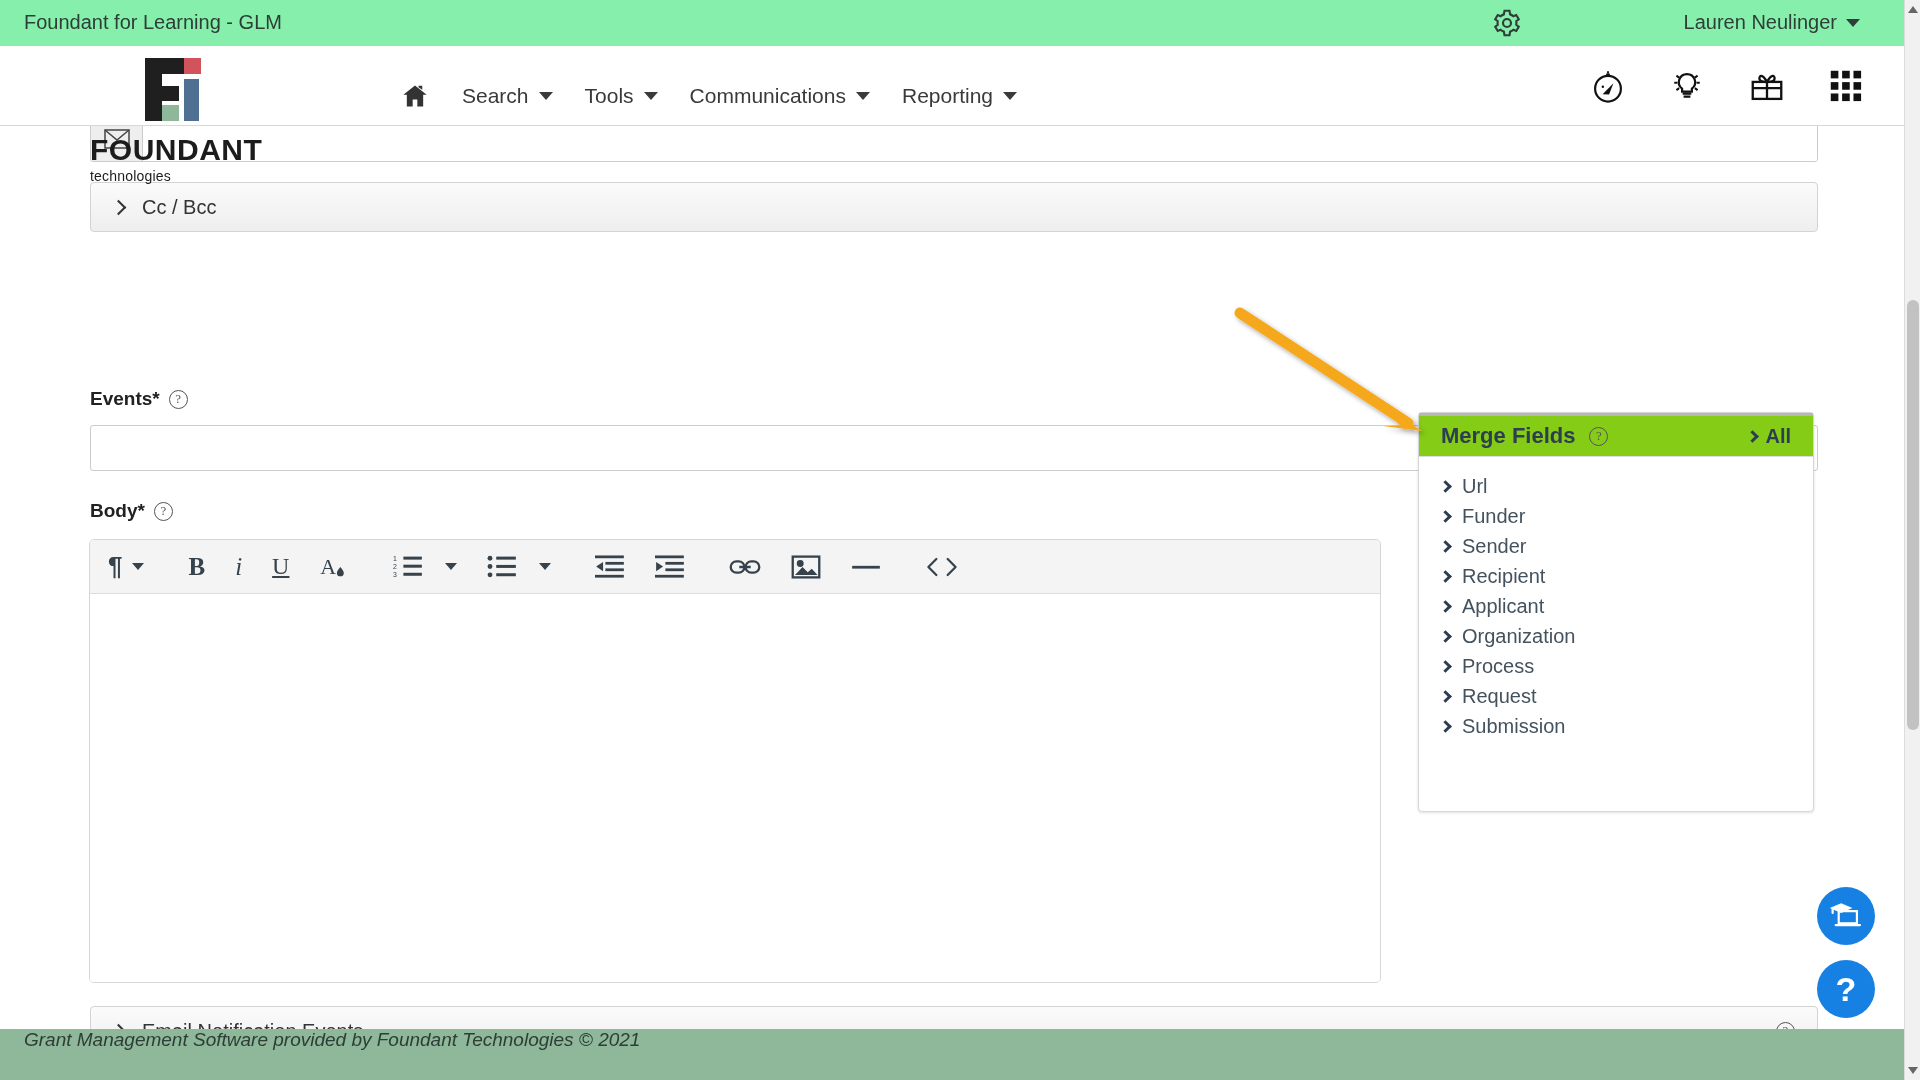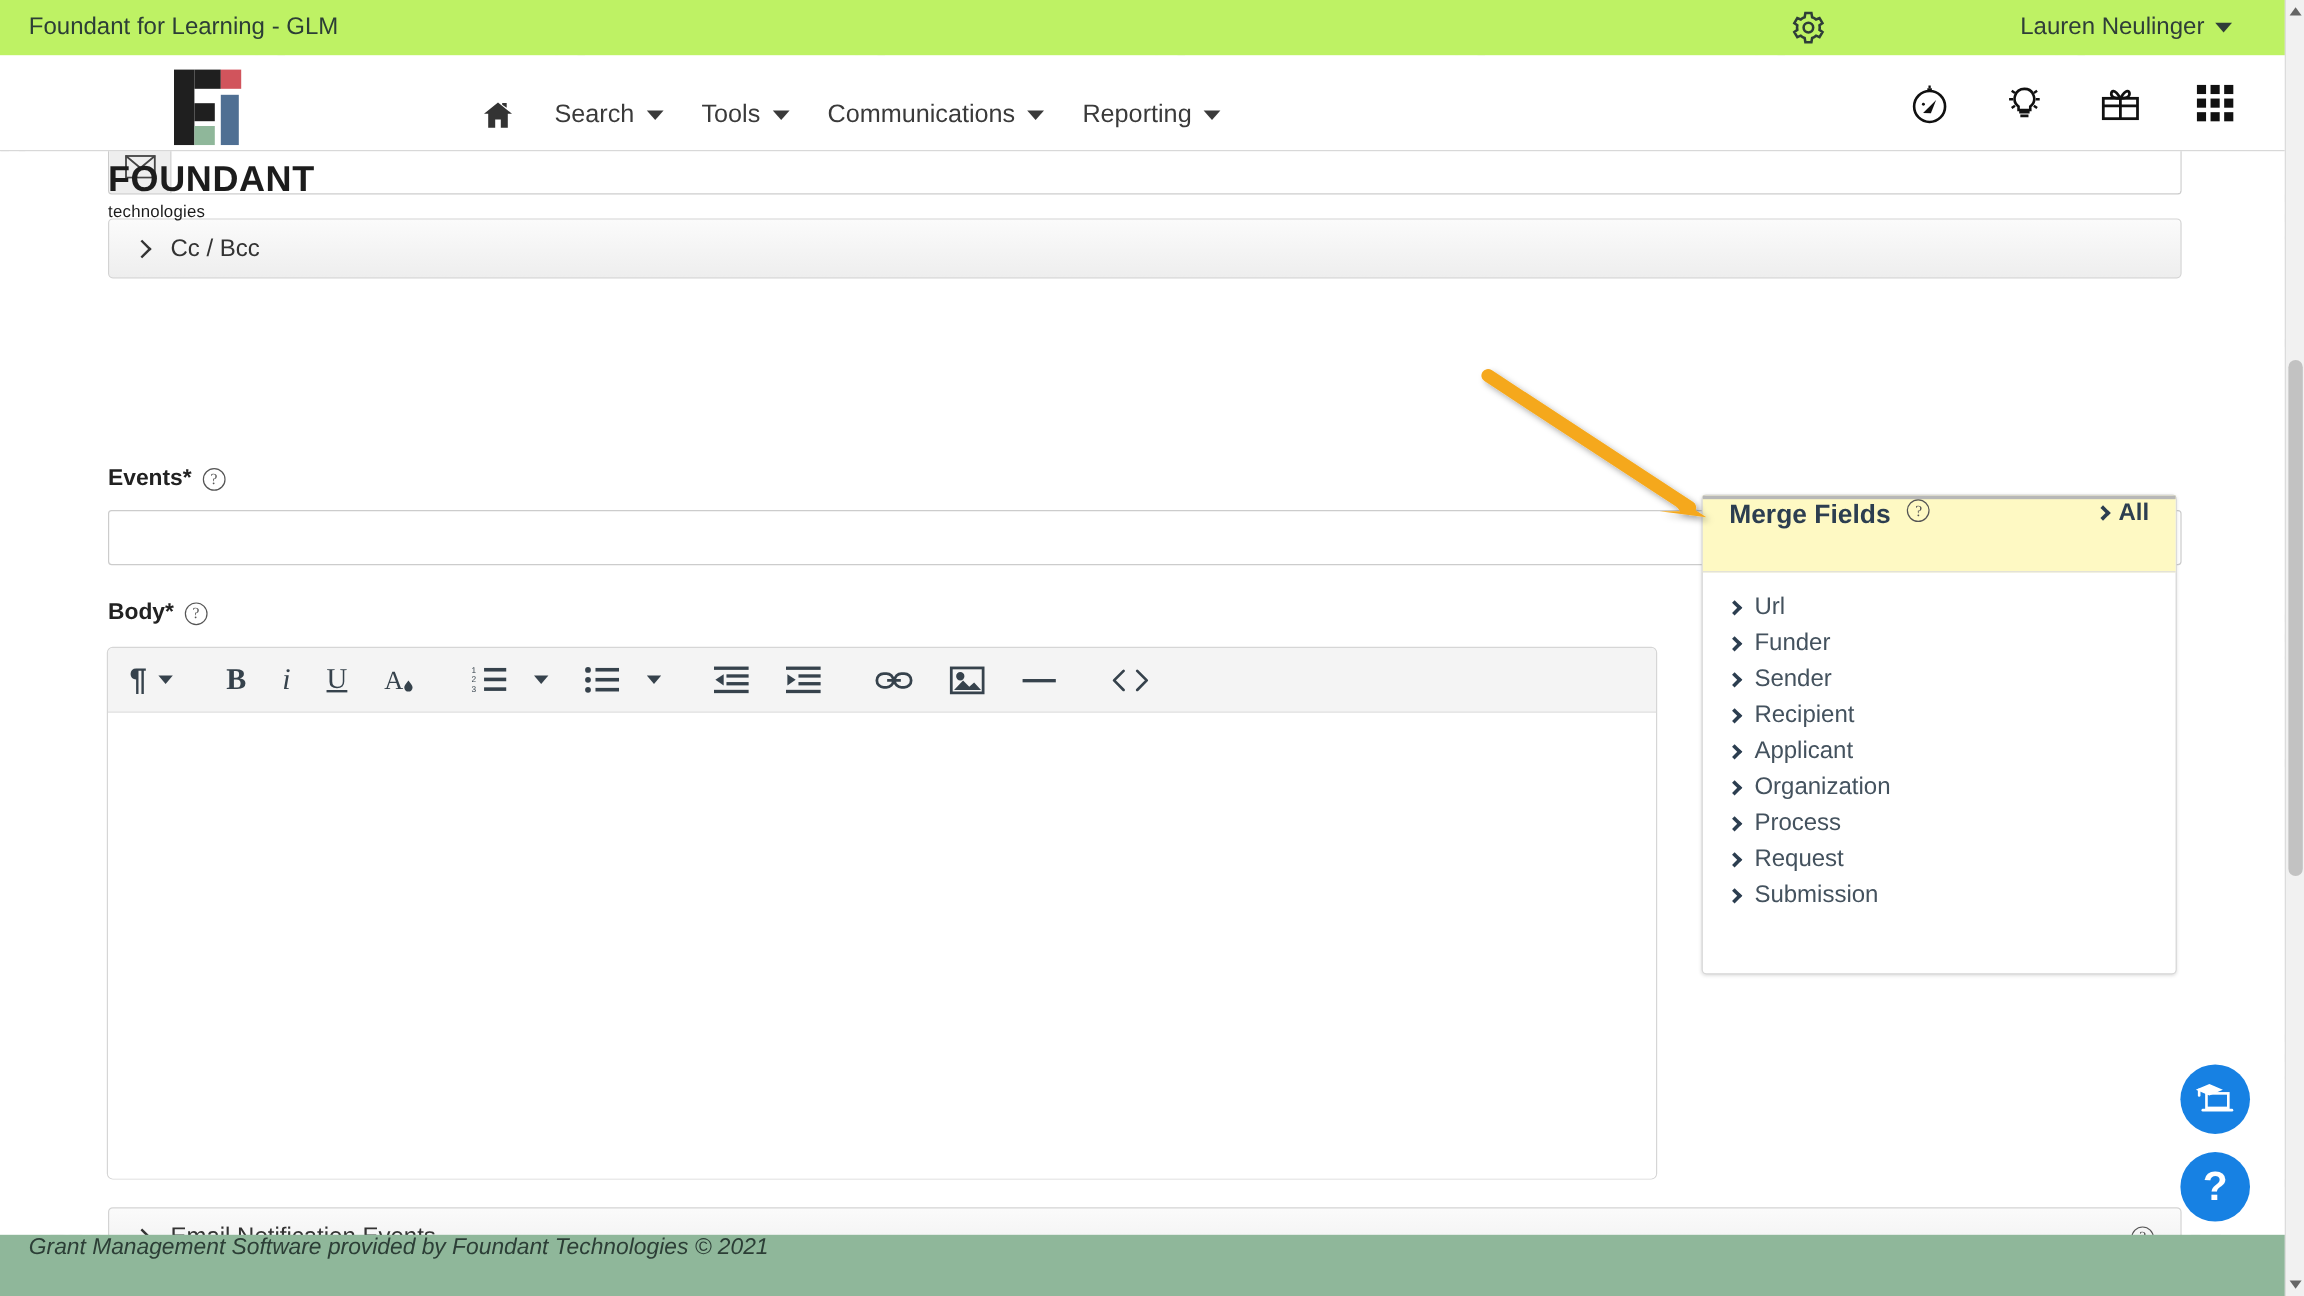--- a/index.html
+++ b/index.html
@@ -27,21 +27,21 @@
     color: #e3e3e3;
     transform: rotate(-32deg);
     white-space: nowrap;
     user-select: none;
   }
 
   
   #topbar {
     position: absolute; top: 0; left: 0;
     width: 1920px; height: 46px;
-    background: #bef264;
+    background: #86efac;
     z-index: 20;
   }
   #topbar .app-title {
     position: absolute; left: 24px; top: 11px;
     font-size: 20px; color: #2c3e36;
   }
   #topbar .gear {
     position: absolute; right: 398px; top: 8px;
   }
   #topbar .user {
@@ -194,25 +194,25 @@
   #merge-panel {
     position: absolute; left: 1418px; top: 412px;
     width: 396px; height: 400px;
     background: #ffffff;
     border: 1px solid #d6d6d6;
     border-radius: 4px;
     box-shadow: 0 1px 3px rgba(0,0,0,0.12);
     z-index: 12;
   }
   #merge-head {
-    height: 64px;
-    background: #fef9c3;
+    height: 44px;
+    background: #84cc16;
     border-bottom: 1px solid #dcdcdc;
     border-top: 3px solid #b7b7b7;
-    display: flex; align-items: flex-start;
+    display: flex; align-items: center;
     padding: 0 22px;
   }
   #merge-head .mh-title {
     font-size: 22px; font-weight: 700; color: #2c3e50;
   }
   #merge-head .mh-all {
     margin-left: auto;
     font-size: 20px; font-weight: 700; color: #2c3e50;
     display: flex; align-items: center; gap: 8px;
     cursor: pointer;

